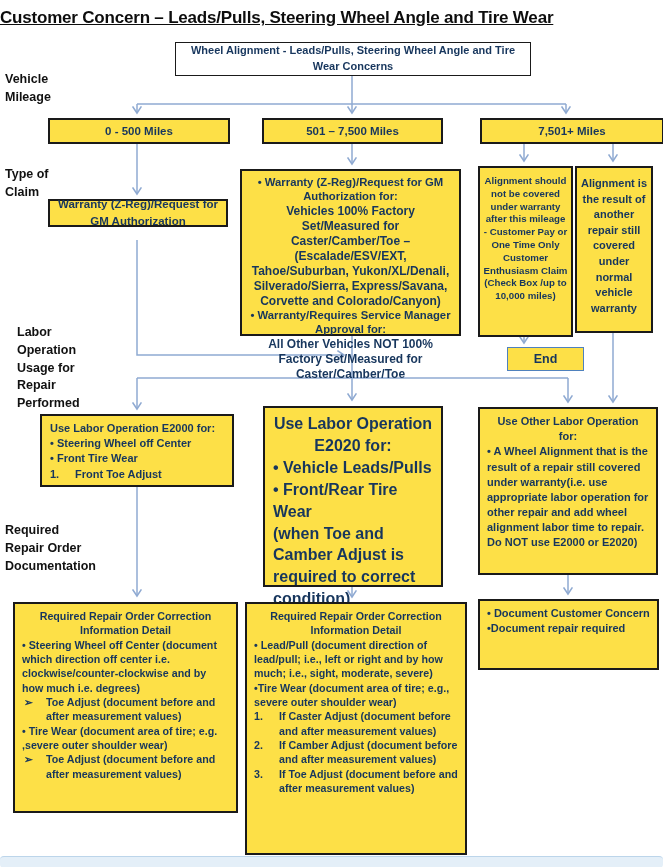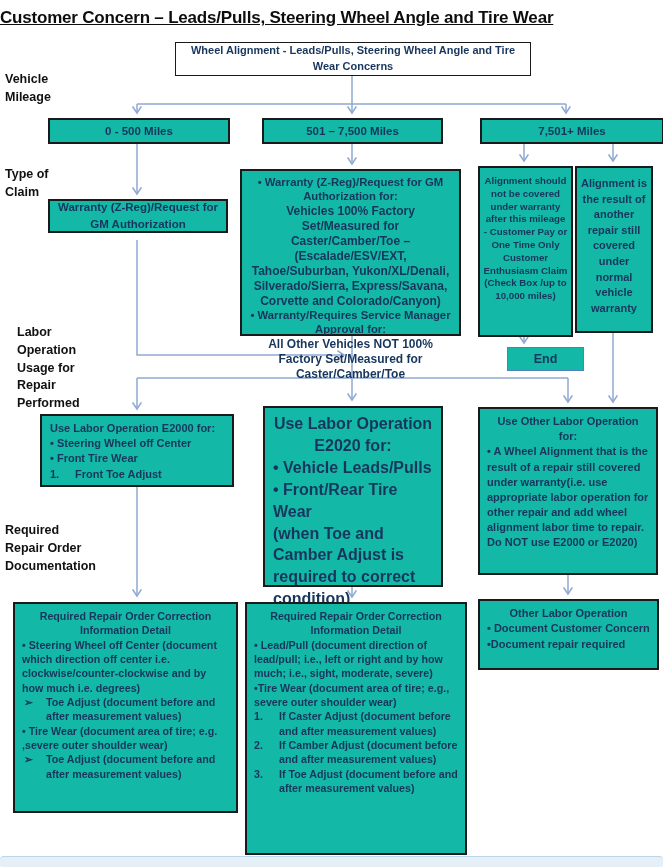--- a/index.html
+++ b/index.html
@@ -2,21 +2,21 @@
 <html><head>
 <meta charset="utf-8">
 <style>
   html,body{margin:0;padding:0;background:#ffffff;}
   body{font-family:"Liberation Sans", sans-serif;}
   .canvas{position:relative;width:663px;height:867px;background:#ffffff;overflow:hidden;}
   .title{position:absolute;left:0;top:8px;width:663px;
          font-size:17px;font-weight:bold;color:#0d0d0d;text-decoration:underline;letter-spacing:-0.2px;}
   svg.connectors{position:absolute;left:0;top:0;z-index:0;}
   .rowlabel{position:absolute;font-weight:bold;color:#111111;font-size:12.5px;line-height:1.42;z-index:2;}
-  .bx{position:absolute;box-sizing:border-box;background:#14b8a6;border:2px solid #1a1a1a;
+  .bx{position:absolute;box-sizing:border-box;background:#fde047;border:2px solid #1a1a1a;
       color:#17365d;font-weight:bold;z-index:1;}
   .bx.white{background:#ffffff;border-width:1.5px;}
   .bx.flexctr{display:flex;align-items:center;justify-content:center;text-align:center;}
   .ctr{text-align:center;}
   .endbox{border:1.5px solid #4f81bd;}
   .num-row{display:flex;}
   .num-row .num{flex:0 0 25px;}
   .arr-row{display:flex;}
   .arr-row .arr{flex:0 0 22px;padding-left:2px;}
   
@@ -83,21 +83,21 @@
   <div class="bx flexctr b-mile" style="left:48px;top:118px;width:182px;height:26px;">
     <span>0 - 500 Miles</span>
   </div>
   <div class="bx flexctr b-mile" style="left:262px;top:118px;width:181px;height:26px;">
     <span>501 – 7,500 Miles</span>
   </div>
   <div class="bx flexctr b-mile" style="left:480px;top:118px;width:184px;height:26px;">
     <span>7,501+ Miles</span>
   </div>
 
-  <div class="bx flexctr b-warr" style="left:48px;top:199px;width:180px;height:34px;">
+  <div class="bx flexctr b-warr" style="left:48px;top:199px;width:180px;height:28px;">
     <span>Warranty (Z-Reg)/Request for GM  Authorization</span>
   </div>
 
   <div class="bx b-claimmid" style="left:240px;top:169px;width:221px;height:167px;">
     <div class="ctr">• Warranty (Z-Reg)/Request for GM Authorization for:</div>
     <div class="ctr sub">Vehicles 100% Factory Set/Measured for Caster/Camber/Toe – (Escalade/ESV/EXT, Tahoe/Suburban, Yukon/XL/Denali, Silverado/Sierra, Express/Savana,  Corvette and Colorado/Canyon)</div>
     <div class="ctr">• Warranty/Requires Service Manager Approval for:</div>
     <div class="ctr sub">All Other Vehicles NOT 100% Factory Set/Measured for Caster/Camber/Toe</div>
   </div>
 
@@ -173,20 +173,19 @@
       <span class="num">2.</span>
       <span>If Camber Adjust (document before and after measurement values)</span>
     </div>
     <div class="num-row">
       <span class="num">3.</span>
       <span>If Toe Adjust (document before and after measurement values)</span>
     </div>
   </div>
 
   <div class="bx b-docr" style="left:478px;top:599px;width:181px;height:71px;">
-    <div class="ctr">Other Labor Operation</div>
     <div>• Document Customer Concern</div>
     <div>•Document repair required</div>
   </div>
 
   <div class="strip"></div>
 
 </div>
 
 </body></html>

